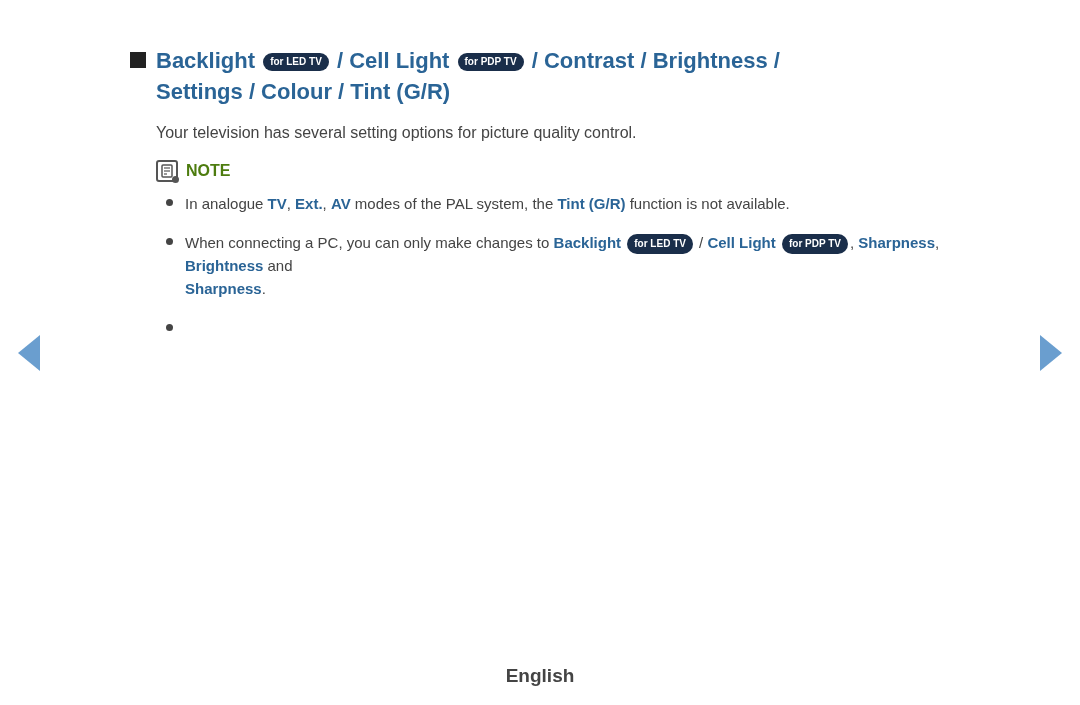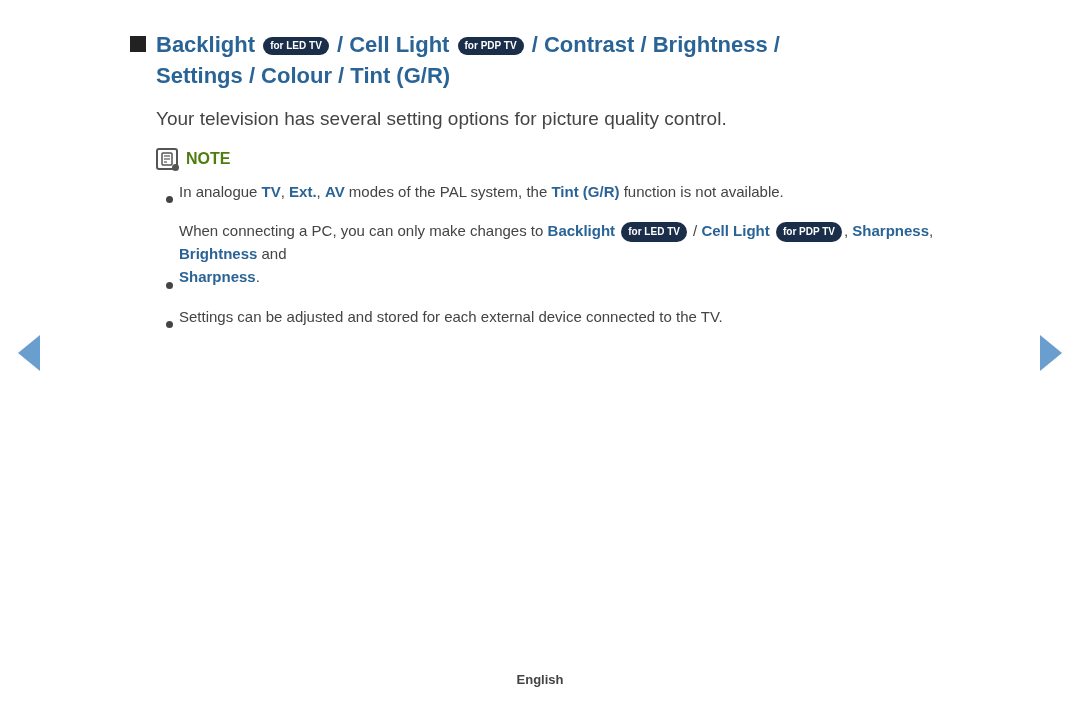--- a/index.html
+++ b/index.html
@@ -10,21 +10,21 @@
       font-family: Arial, Helvetica, sans-serif;
       font-size: 15px;
       color: #333;
       position: relative;
       overflow: hidden;
     }
 
     .main-content {
       padding: 30px 80px 30px 80px;
       max-width: 980px;
-      margin: 0 auto;
+      margin: 16px auto;
     }
 
     .heading-row {
       display: flex;
       align-items: flex-start;
       margin-bottom: 16px;
       gap: 10px;
     }
 
     .black-square {
@@ -49,21 +49,21 @@
       font-size: 10px;
       font-weight: bold;
       padding: 2px 7px;
       border-radius: 10px;
       vertical-align: middle;
       margin: 0 2px;
       white-space: nowrap;
     }
 
     .description {
-      font-size: 19px;
+      font-size: 16px;
       color: #444;
       margin-bottom: 18px;
       padding-left: 26px;
     }
 
     .note-section {
       padding-left: 26px;
       margin-bottom: 14px;
     }
 
@@ -105,22 +105,22 @@
       color: #4d7c0f;
     }
 
     .bullet-list {
       list-style: none;
       padding-left: 10px;
     }
 
     .bullet-list li {
       display: flex;
-      align-items: flex-end;
-      gap: 6px;
+      align-items: flex-start;
+      gap: 12px;
       margin-bottom: 16px;
       font-size: 15px;
       color: #444;
       line-height: 1.55;
     }
 
     .bullet-dot {
       width: 7px;
       height: 7px;
       background: #444;
@@ -155,21 +155,21 @@
       border-top: 18px solid transparent;
       border-bottom: 18px solid transparent;
       border-left: 22px solid #6a9ecf;
     }
 
     .footer {
       position: absolute;
       bottom: 18px;
       left: 50%;
       transform: translateX(-50%);
-      font-size: 13px;
+      font-size: 19px;
       font-weight: bold;
       color: #444;
     }
   </style>
 </head>
 <body>
 
 <div class="main-content">
 
   <div class="heading-row">
@@ -227,23 +227,20 @@
           <span class="badge">for PDP TV</span>,
           <span class="blue-link">Sharpness</span>,
           <span class="blue-link">Brightness</span> and
           <br>
           <span class="blue-link">Sharpness</span>.
         </span>
       </li>
 
       <li>
         <span class="bullet-dot"></span>
-        <span>
-          Settings can be adjusted and stored for each external device connected to the TV.
-        </span>
       </li>
 
 
     </ul>
   </div>
 </div>
 
 <div class="nav-arrow nav-arrow-left"></div>
 <div class="nav-arrow nav-arrow-right"></div>
 

